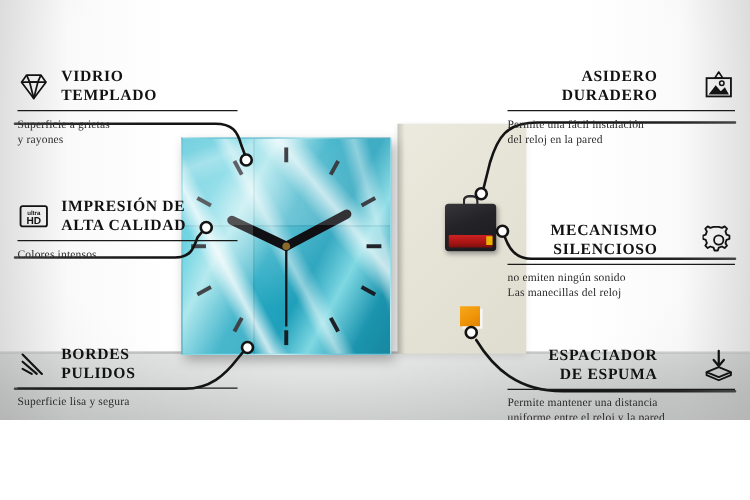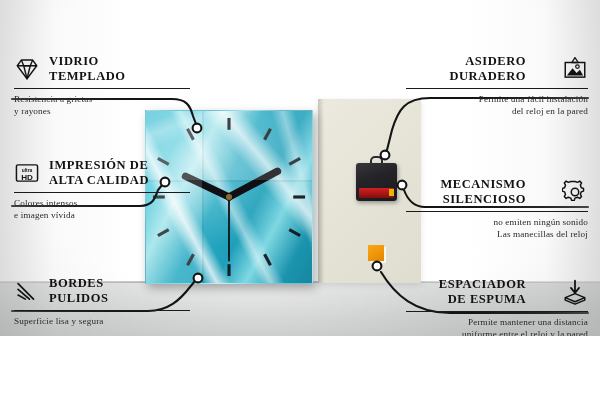--- a/index.html
+++ b/index.html
@@ -117,21 +117,21 @@
   .callout.right .head { justify-content: flex-end; gap: 36px; }
   .title {
     font-size: 12.5px; font-weight: bold; letter-spacing: .55px;
     color: #121212; line-height: 1.18; text-transform: uppercase;
   }
   .callout.right .title { text-align: right; }
   .rule { height: 1.6px; background: #1a1a1a; margin: 4px 0 4px; }
   .desc {
     font-size: 9.2px; color: #2a2a2a; line-height: 1.32; letter-spacing: .15px;
   }
-  .callout.right .desc { text-align: right; }
+  .callout.right .desc { }
   .ico { width: 26px; height: 26px; flex: 0 0 26px; display: block; }
 
   .c-vidrio      { left: 14px;  top: 54px;  width: 176px; }
   .c-impresion   { left: 14px;  top: 158px; width: 176px; }
   .c-bordes      { left: 14px;  top: 276px; width: 176px; }
   .c-asidero     { right: 12px; top: 54px;  width: 182px; }
   .c-mecanismo   { right: 12px; top: 177px; width: 182px; }
   .c-espaciador  { right: 12px; top: 277px; width: 182px; }
 </style>
 </head>
@@ -216,41 +216,40 @@
           <path d="M12,12 L20,12"></path>
         </g>
       </svg>
       <div class="title">
         <div>VIDRIO</div>
         <div>TEMPLADO</div>
       </div>
     </div>
     <div class="rule"></div>
     <div class="desc">
-      <div>Resistencia a grietas</div>
+      <div>Superficie a grietas</div>
       <div>y rayones</div>
     </div>
   </div>
 
   <div class="callout left c-impresion">
     <div class="head">
       <svg class="ico" viewBox="0 0 32 32">
         <rect x="3" y="6" width="26" height="20" rx="2" fill="none" stroke="#121212" stroke-width="1.8"></rect>
         <text x="16" y="15" text-anchor="middle" font-family="Liberation Sans, sans-serif" font-size="6" font-weight="bold" fill="#121212">ultra</text>
         <text x="16" y="24" text-anchor="middle" font-family="Liberation Sans, sans-serif" font-size="10" font-weight="bold" fill="#121212">HD</text>
       </svg>
       <div class="title">
         <div>IMPRESIÓN DE</div>
         <div>ALTA CALIDAD</div>
       </div>
     </div>
     <div class="rule"></div>
     <div class="desc">
       <div>Colores intensos</div>
-      <div>e imagen vívida</div>
     </div>
   </div>
 
   <div class="callout left c-bordes">
     <div class="head">
       <svg class="ico" viewBox="0 0 32 32">
         <g stroke="#121212" stroke-width="2.1" stroke-linecap="round">
           <line x1="5" y1="7" x2="24" y2="26"></line>
           <line x1="5" y1="14" x2="19" y2="26"></line>
           <line x1="5" y1="21" x2="14" y2="26"></line>

